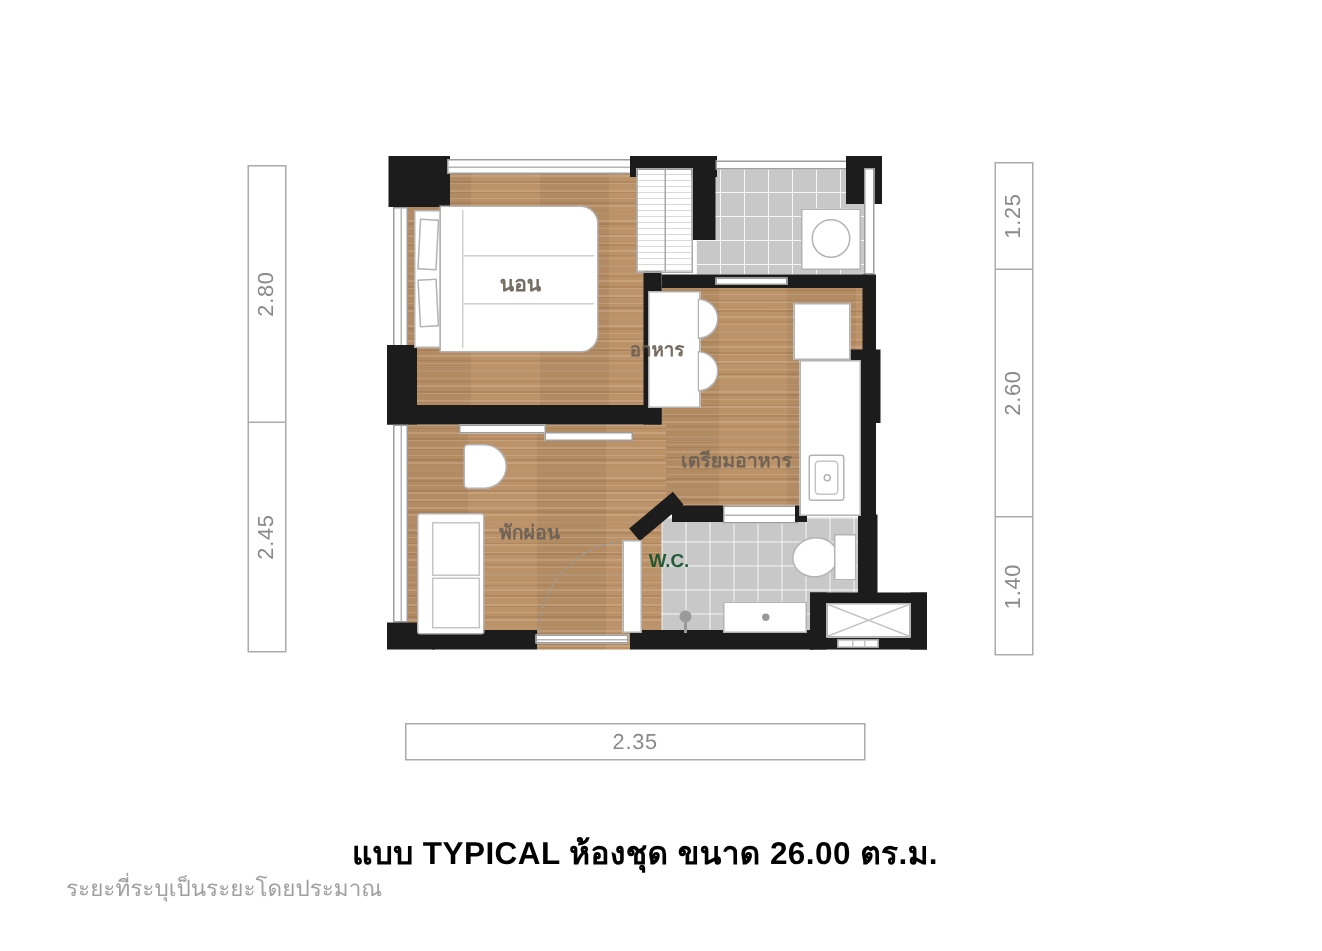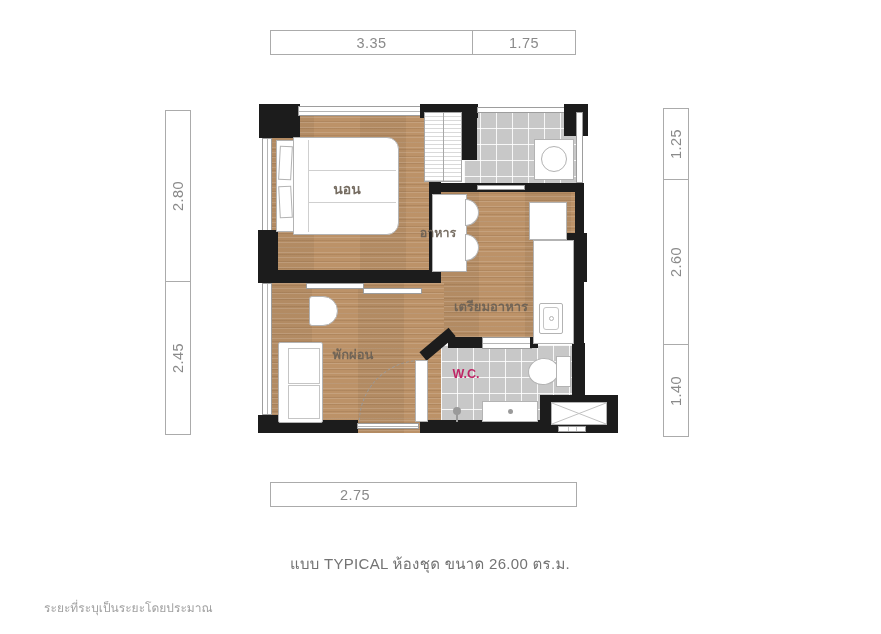--- a/index.html
+++ b/index.html
@@ -22,43 +22,39 @@
   .win-h::after{content:"";position:absolute;left:0;right:0;top:50%;border-top:1px solid #b5b5b5;}
   .win-v::after{content:"";position:absolute;top:0;bottom:0;left:50%;border-left:1px solid #b5b5b5;}
   .rlabel{color:#6b6155;font-weight:bold;text-align:center;opacity:.92;white-space:nowrap;}
   .dimbar{border:1px solid #ababab;background:#fff;display:flex;}
   .dimcell{display:flex;align-items:center;justify-content:center;
     color:#8a8a8a;font-size:14.5px;letter-spacing:.5px;}
   .dimcell+.dimcell{border-left:1px solid #ababab;}
   .dimbar.vert{flex-direction:column;}
   .dimbar.vert .dimcell+.dimcell{border-left:none;border-top:1px solid #ababab;}
   .dimbar.vert .dimcell span{transform:rotate(-90deg);white-space:nowrap;}
-  .caption{color:#737373;font-size:15px;font-weight:normal;text-align:center;letter-spacing:.3px;}
-  .footnote{color:#a0a0a0;font-size:12px;margin-top:18px;}
+  .caption{color:#000000;font-size:21px;font-weight:bold;text-align:center;letter-spacing:.3px;}
+  .footnote{color:#a0a0a0;font-size:15px;}
   .wardrobe{background:repeating-linear-gradient(to bottom,#fff 0 3px,#d9d9d9 3px 4px);
     border:1px solid #a8a8a8;}
   .wardrobe::after{content:"";position:absolute;top:0;bottom:0;left:50%;border-left:1px solid #a8a8a8;}
   .arc{border:1.4px dashed #9a9a9a;border-right:none;border-bottom:none;
     border-top-left-radius:100%;background:transparent;}
   .chair{background:#fff;border:1px solid #b3b3b3;border-radius:0 14px 14px 0;}
   .vent{background:#fff;border:1px solid #9d9d9d;}
   .vent::before{content:"";position:absolute;top:0;bottom:0;left:33%;border-left:1px solid #c4c4c4;}
   .vent::after{content:"";position:absolute;top:0;bottom:0;left:66%;border-left:1px solid #c4c4c4;}
 </style>
 </head>
 <body>
 
 <div id="canvas">
 
-  <div class="abs dimbar" style="left:270px;top:30px;width:306px;height:25px;">
-    <div class="dimcell" style="width:201px;">3.35</div>
-    <div class="dimcell" style="flex:1;">1.75</div>
-  </div>
   <div class="abs dimbar" style="left:270px;top:482px;width:307px;height:25px;">
-    <div class="dimcell" style="width:168px;">2.75</div>
+    <div class="dimcell" style="flex:1;">2.35</div>
   </div>
   <div class="abs dimbar vert" style="left:165px;top:110px;width:26px;height:325px;">
     <div class="dimcell" style="height:170px;">
         <span>2.80</span>
       </div>
     <div class="dimcell" style="flex:1;">
         <span>2.45</span>
       </div>
   </div>
   <div class="abs dimbar vert" style="left:663px;top:108px;width:26px;height:329px;">
@@ -162,18 +158,18 @@
   <div class="abs furn" style="left:482px;top:401px;width:56px;height:21px;">
     <div class="abs" style="left:25px;top:7px;width:5px;height:5px;background:#9a9a9a;border-radius:50%;"></div>
   </div>
   <div class="abs" style="left:453px;top:407px;width:8px;height:8px;background:#9a9a9a;border-radius:50%;"></div>
   <div class="abs" style="left:456px;top:414px;width:2px;height:8px;background:#9a9a9a;"></div>
 
   <div class="abs rlabel" style="left:307px;top:178px;width:80px;font-size:14px;">นอน</div>
   <div class="abs rlabel" style="left:408px;top:223px;width:60px;font-size:12.5px;">อาหาร</div>
   <div class="abs rlabel" style="left:441px;top:296px;width:100px;font-size:13px;">เตรียมอาหาร</div>
   <div class="abs rlabel" style="left:313px;top:344px;width:80px;font-size:13px;">พักผ่อน</div>
-  <div class="abs rlabel" style="left:446px;top:367px;width:40px;font-size:12.5px;color:#be185d;">W.C.</div>
+  <div class="abs rlabel" style="left:426px;top:367px;width:40px;font-size:12.5px;color:#14532d;">W.C.</div>
 
   <div class="abs caption" style="left:180px;top:552px;width:500px;">แบบ TYPICAL ห้องชุด ขนาด 26.00 ตร.ม.</div>
   <div class="abs footnote" style="left:44px;top:580px;">ระยะที่ระบุเป็นระยะโดยประมาณ</div>
 
 </div>
 
 </body></html>

